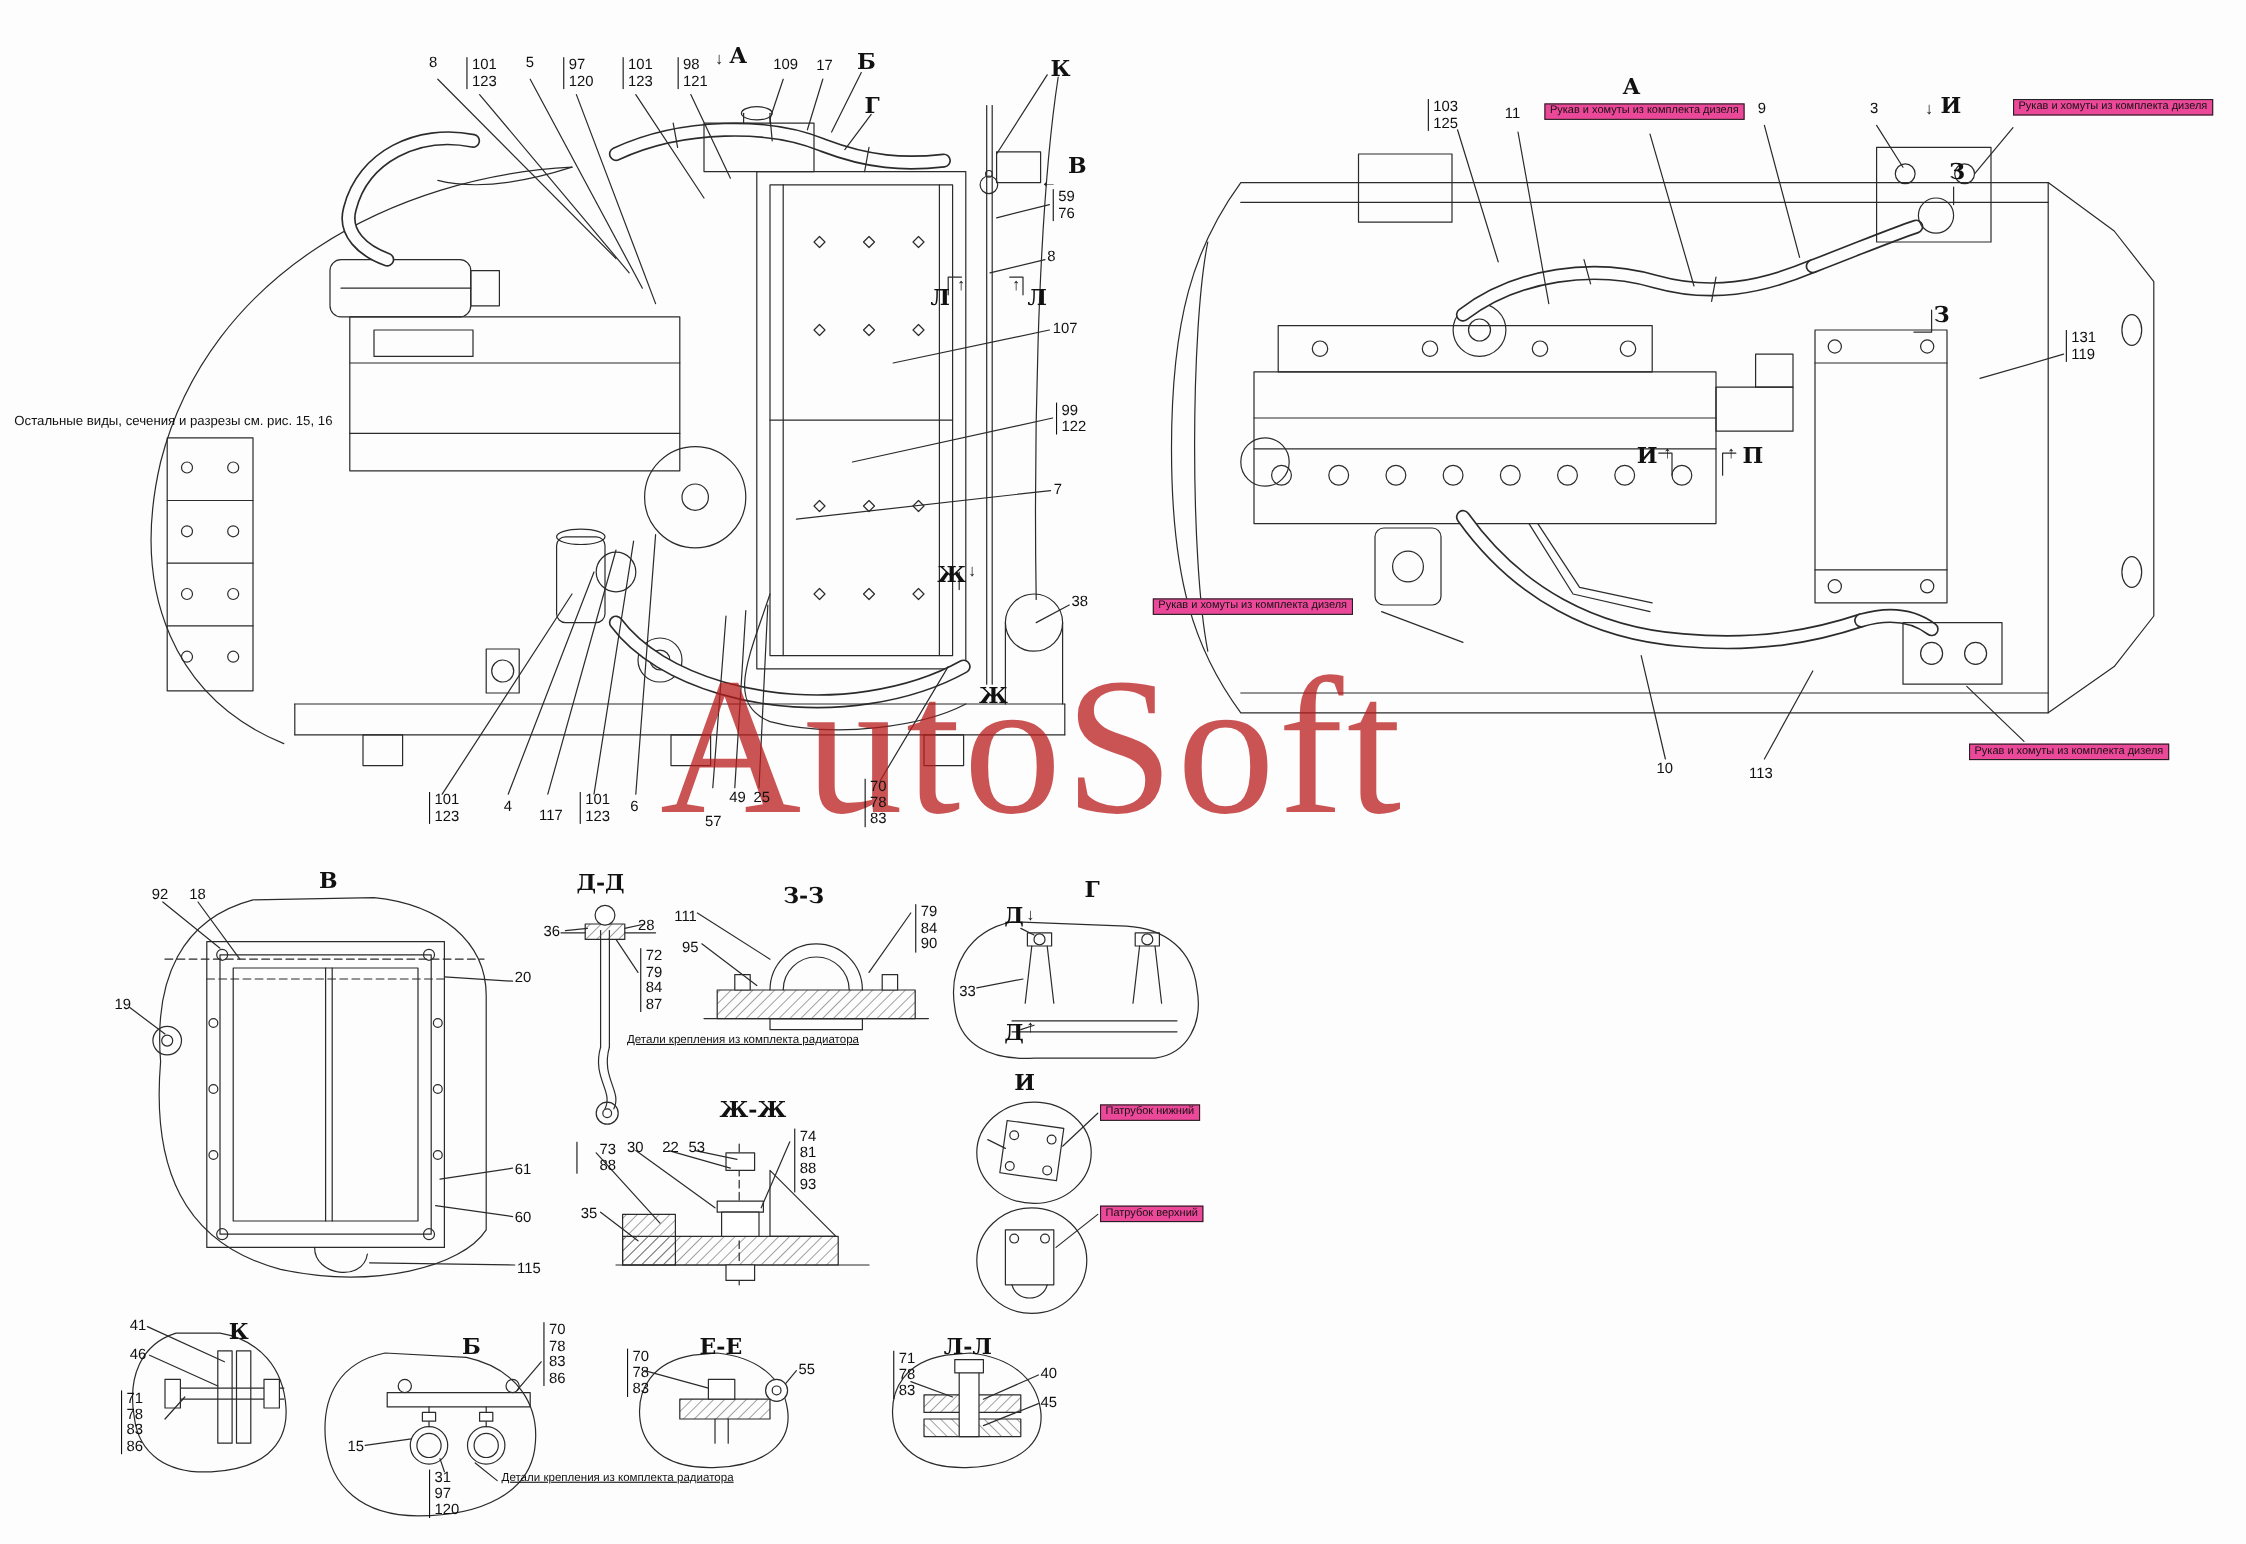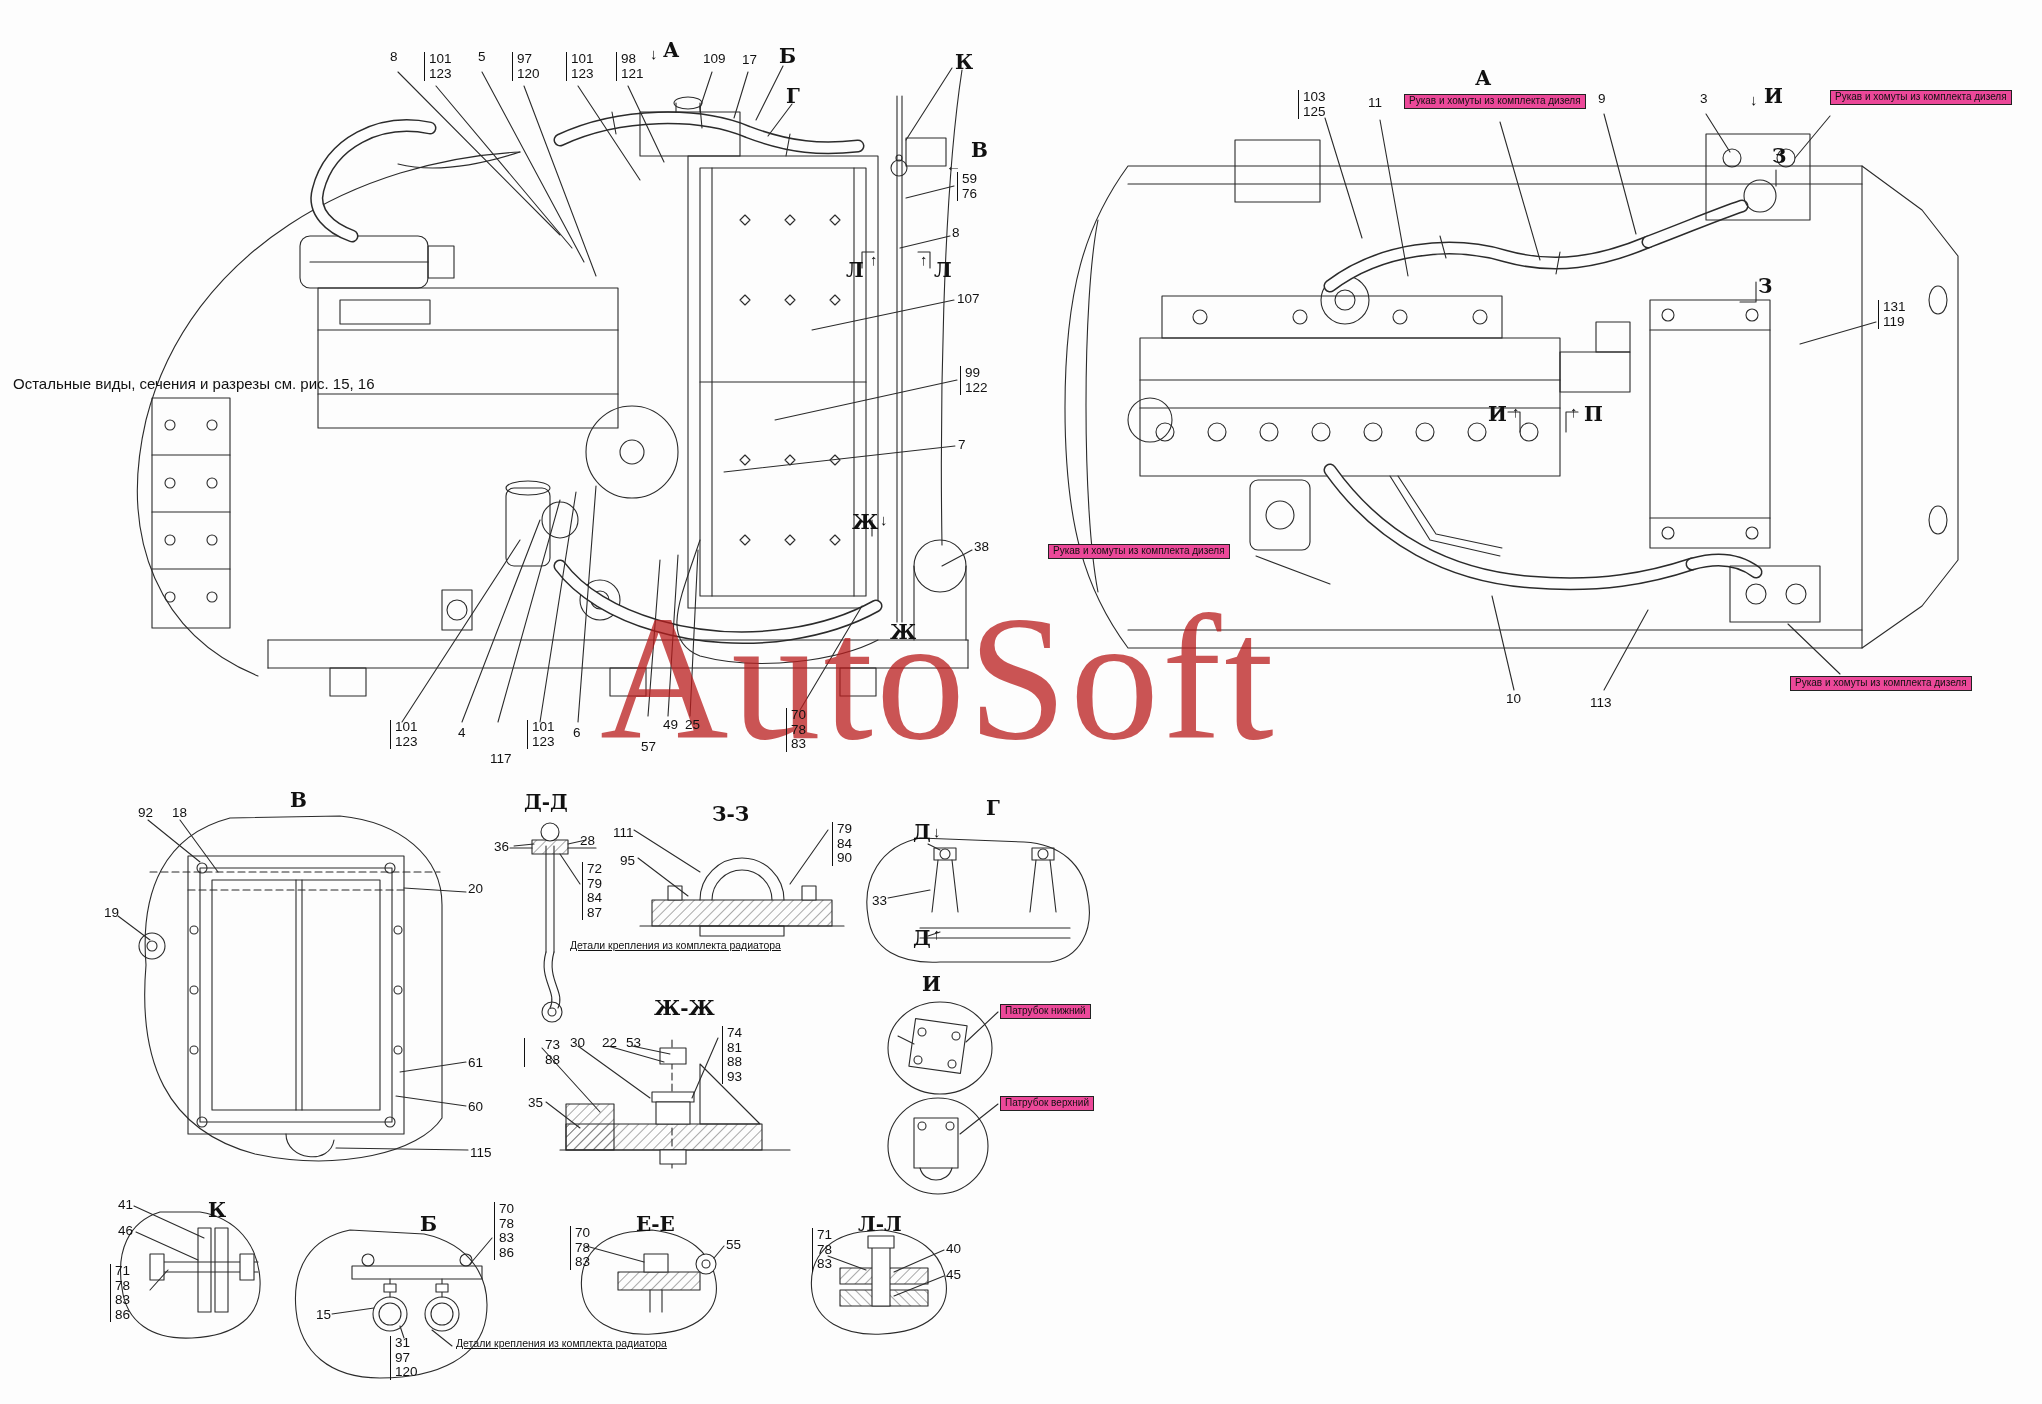--- a/index.html
+++ b/index.html
@@ -6,21 +6,21 @@
   html,body { width:2042px; height:1404px; background:#fdfdfd; font-family:"Liberation Sans", sans-serif; position:relative; overflow:hidden; }
   #drawing { position:absolute; left:0; top:0; }
   #label-layer { position:absolute; left:0; top:0; width:2042px; height:1404px; }
   .callout { position:absolute; color:#111; line-height:1.08; white-space:nowrap; }
   .callout.num { font-size:13.5px; }
   .callout.stack { font-size:13.5px; border-left:1.5px solid #111; padding-left:4px; }
   .callout.title { font-size:20px; font-weight:bold; font-family:"DejaVu Serif", serif; }
   .callout.arrow { font-size:15px; font-weight:bold; }
   .callout.boxed { font-size:10px; border:1px solid #222; padding:1px 4px; background:#ec4899; }
   .callout.underl { font-size:10.5px; text-decoration:underline; }
-  .callout.note { font-size:15px; }
+  .callout.note { font-size:12px; }
   .wm { position:absolute; left:600px; top:575px; font-size:178px; font-family:Liberation Serif, serif;
         color:#b91c1c; opacity:.75; letter-spacing:3px; pointer-events:none; }
   
   svg g.s { fill:none; stroke:#2b2b2b; stroke-width:1.1; stroke-linecap:round; stroke-linejoin:round; }
   svg .thin { stroke-width:.7; }
   svg .tube { fill:none; stroke:#2b2b2b; stroke-width:13; }
   svg .tubei { fill:none; stroke:#fdfdfd; stroke-width:10; }
   svg .wfill { fill:#fff; }
   svg .h  { fill:url(#hatchA); }
   svg .h2 { fill:url(#hatchB); }
@@ -487,21 +487,21 @@
     <div class="callout num" style="left: 958px; top: 438px;">7</div>
     <div class="callout title" style="left: 852px; top: 512px;">Ж</div>
     <div class="callout arrow" style="left: 880px; top: 512px;">↓</div>
     <div class="callout num" style="left: 974px; top: 540px;">38</div>
     <div class="callout title" style="left: 890px; top: 622px;">Ж</div>
     <div class="callout stack" style="left: 390px; top: 720px;">
       <div>101</div>
       <div>123</div>
     </div>
     <div class="callout num" style="left: 458px; top: 726px;">4</div>
-    <div class="callout num" style="left: 490px; top: 752px;">117</div>
+    <div class="callout num" style="left: 490px; top: 734px;">117</div>
     <div class="callout stack" style="left: 527px; top: 720px;">
       <div>101</div>
       <div>123</div>
     </div>
     <div class="callout num" style="left: 573px; top: 726px;">6</div>
     <div class="callout num" style="left: 641px; top: 740px;">57</div>
     <div class="callout num" style="left: 663px; top: 718px;">49</div>
     <div class="callout num" style="left: 685px; top: 718px;">25</div>
     <div class="callout stack" style="left: 786px; top: 708px;">
       <div>70</div>

